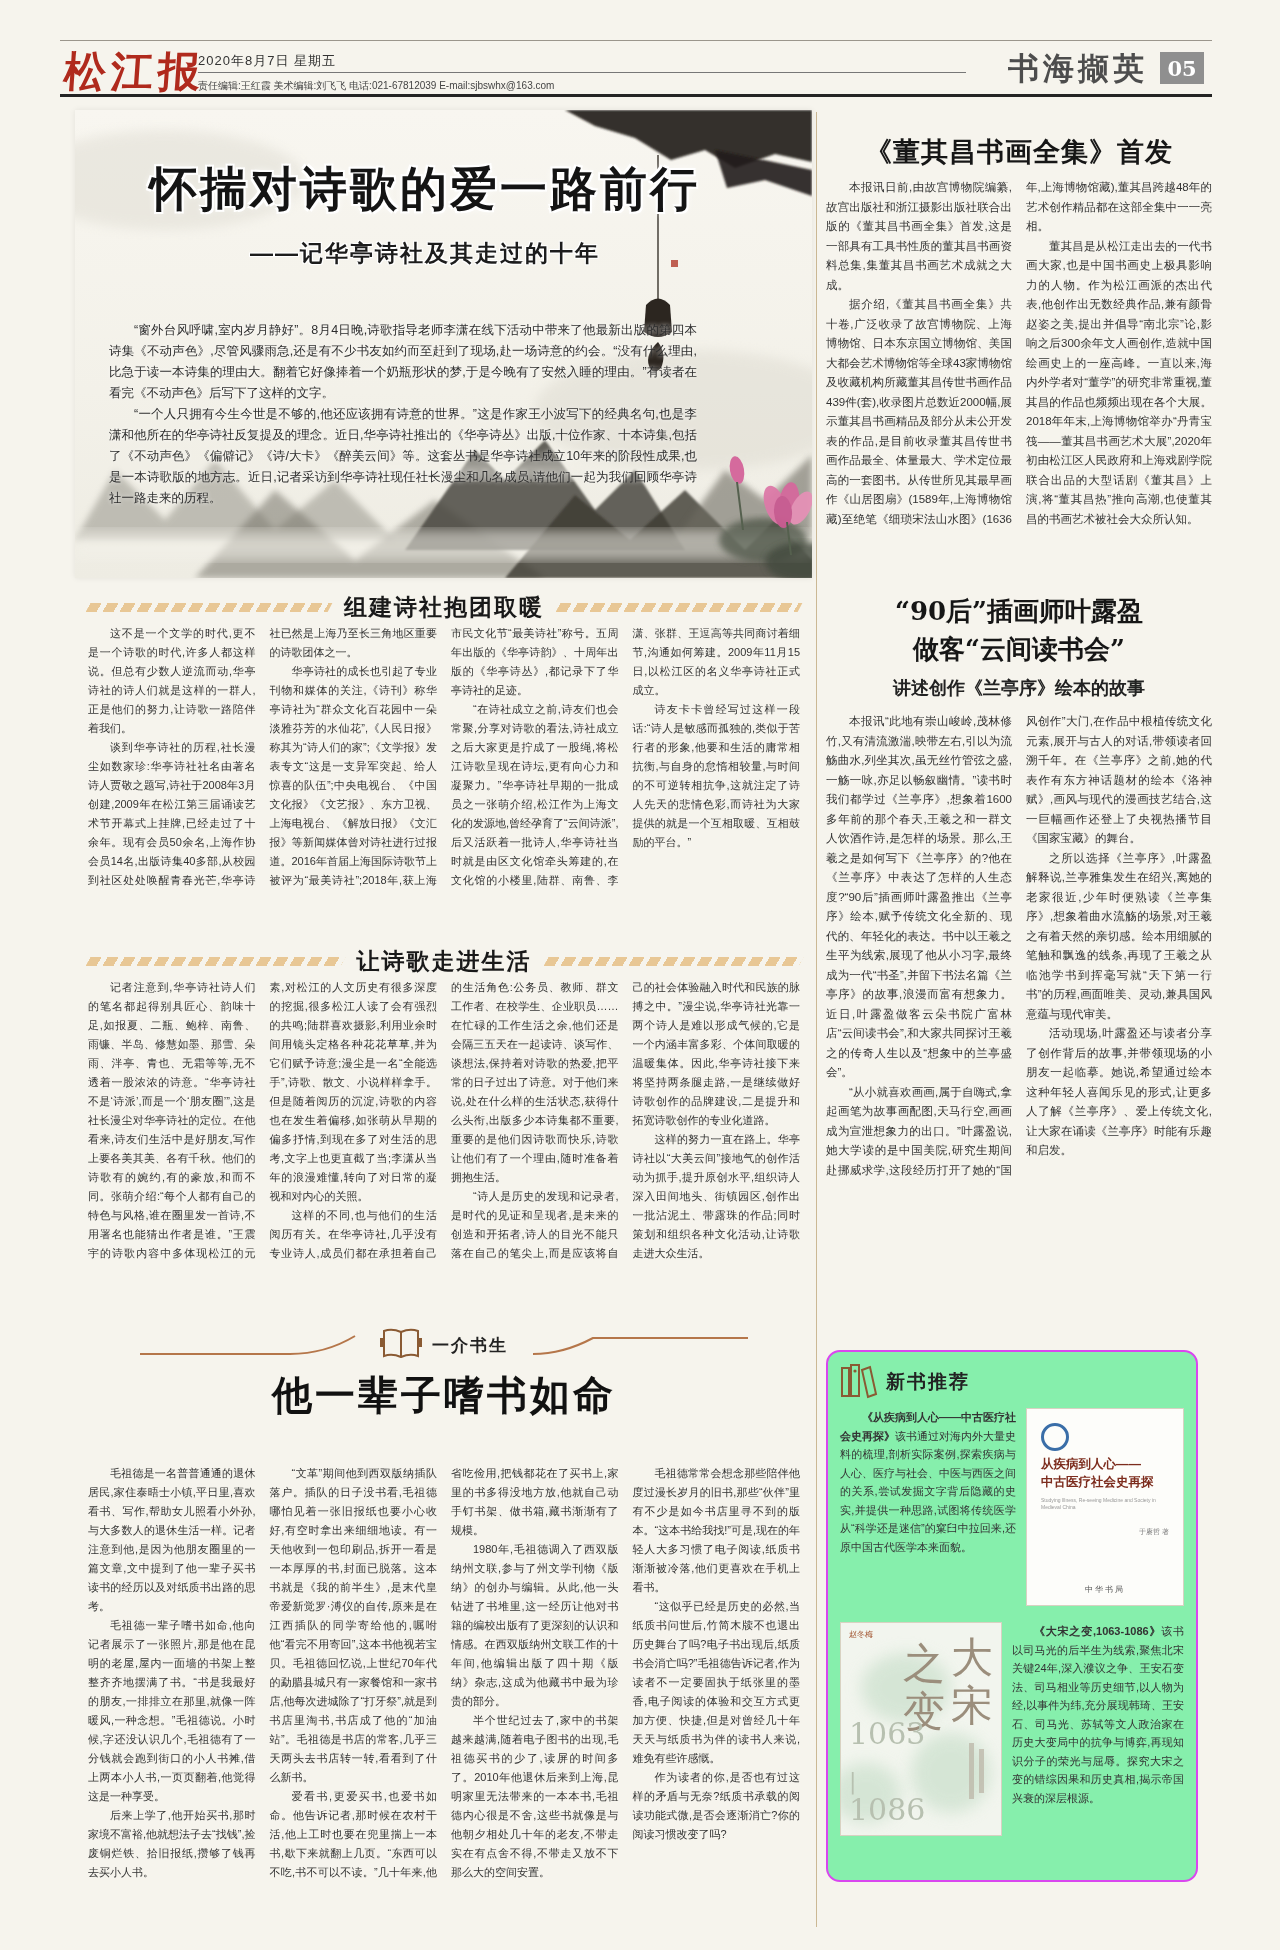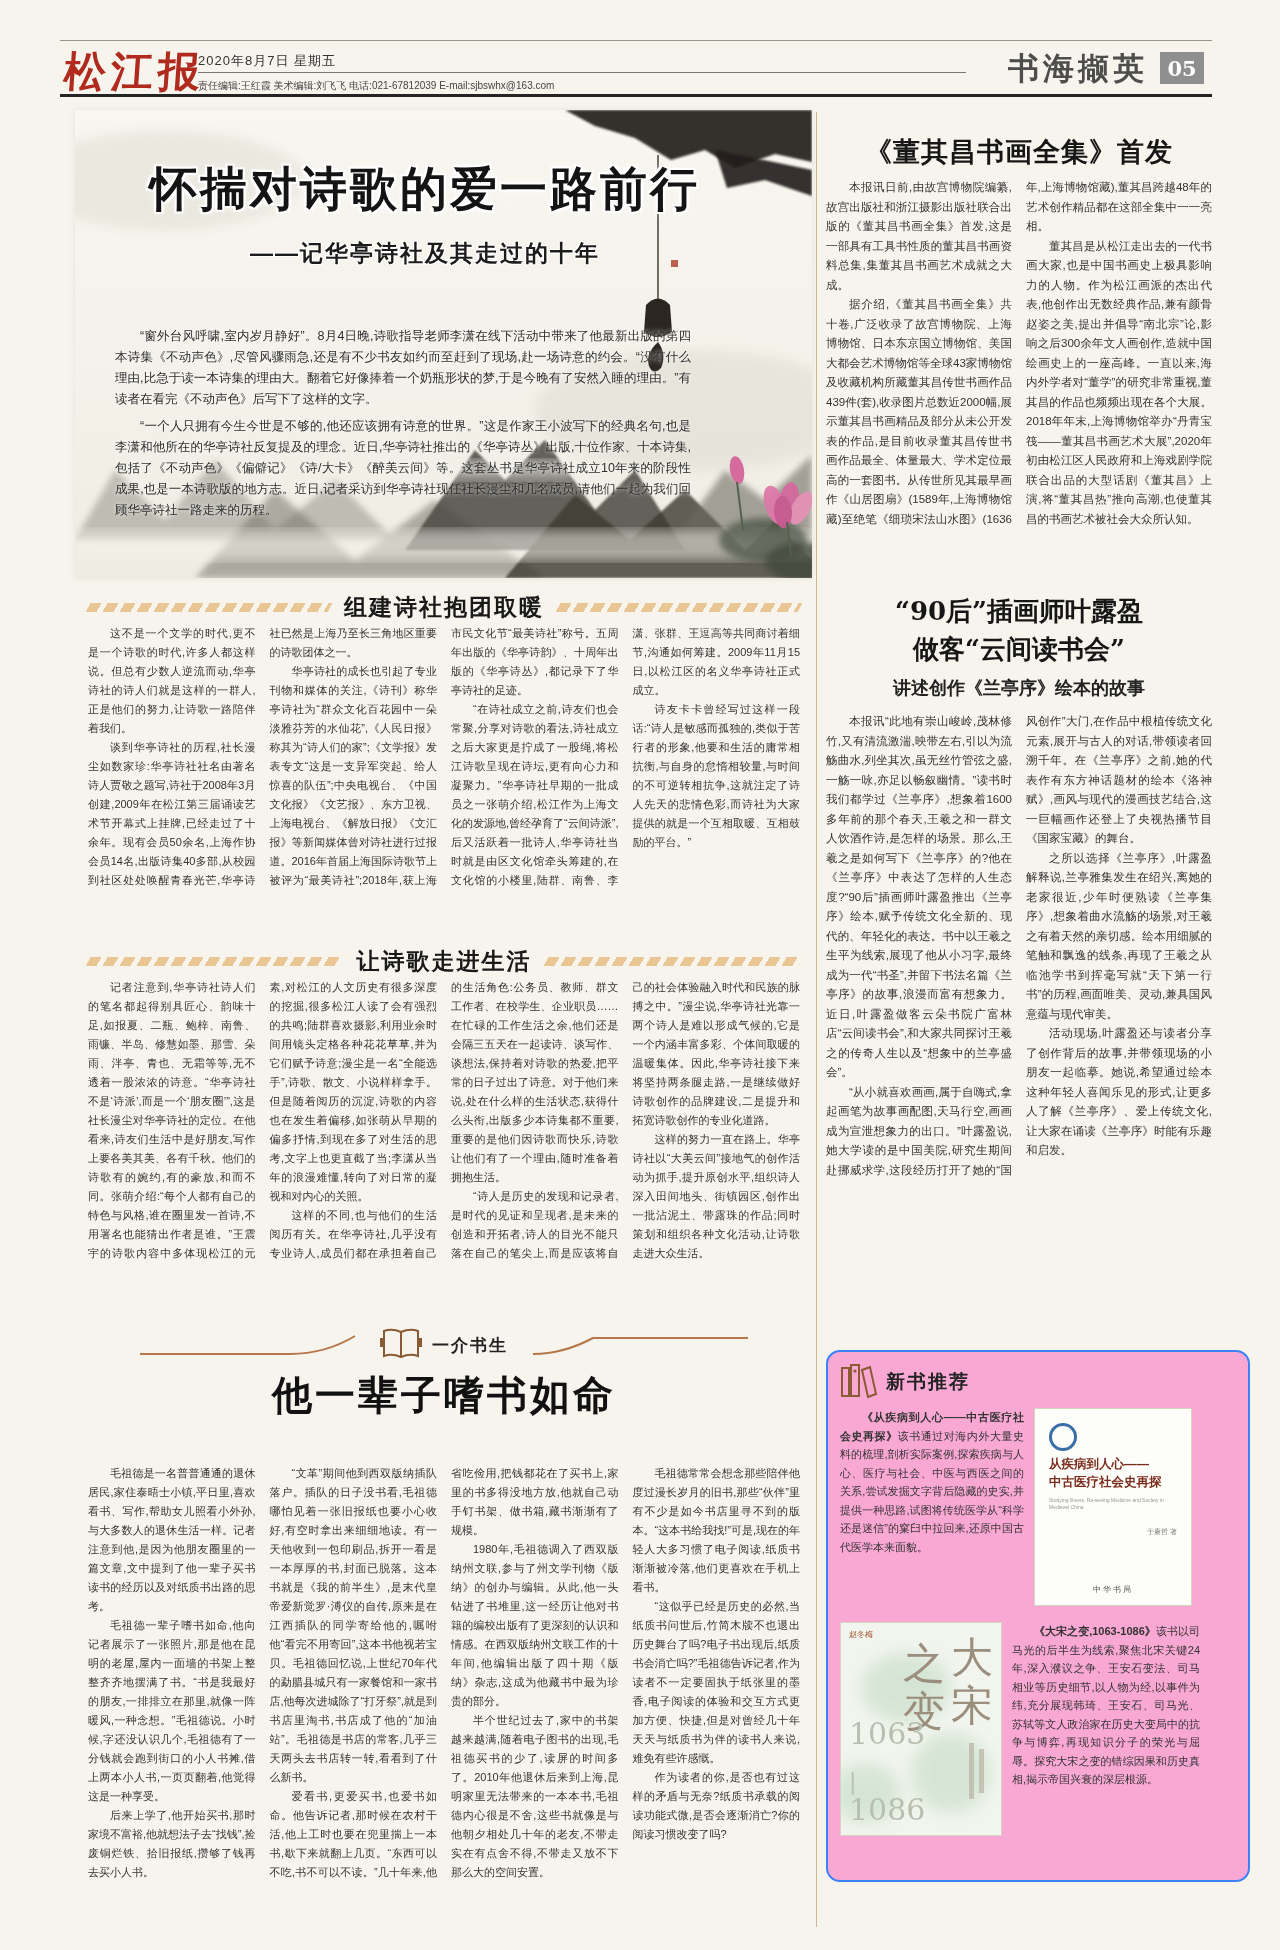--- a/index.html
+++ b/index.html
@@ -28,21 +28,21 @@
             box-shadow:0 0 6px rgba(0,0,0,.08);}
   .painting{left:0;top:0;width:737px;height:468px;}
   .headline{left:20px;top:48px;width:660px;text-align:center;font-size:47px;font-weight:900;
             color:#141414;letter-spacing:3px;
             text-shadow:-2px -2px 0 #fff,2px -2px 0 #fff,-2px 2px 0 #fff,2px 2px 0 #fff,0 0 8px #fff;}
   .subhead{left:20px;top:128px;width:660px;text-align:center;font-size:23px;font-weight:bold;
            color:#1c1c1c;letter-spacing:2px;
            text-shadow:-1px -1px 0 #fff,1px -1px 0 #fff,-1px 1px 0 #fff,1px 1px 0 #fff;}
   .lead{left:34px;top:210px;width:588px;font-size:12.5px;line-height:21px;color:#2d2d2d;
         text-align:justify;text-shadow:0 0 4px rgba(255,255,255,.9);}
-  .lead p{margin:6px;text-indent:2em;}
+  .lead p{margin:0;text-indent:2em;}
 
   
   .band-head{left:88px;width:712px;display:flex;align-items:center;gap:14px;}
   .dash{flex:1;height:9px;transform:skewX(-28deg);
         background:repeating-linear-gradient(90deg,#e8c795 0 11px,rgba(0,0,0,0) 11px 17px);}
   .band-title{font-size:23px;font-weight:900;color:#191919;letter-spacing:2px;white-space:nowrap;}
   .cols4{left:88px;width:712px;column-count:4;column-gap:14px;font-size:11px;line-height:19px;
          text-align:justify;color:#333;overflow:hidden;}
   .cols4 p,.cols2 p{margin:0;text-indent:2em;}
   .tag{font-weight:normal;}
@@ -62,22 +62,22 @@
   .dong-title{top:134px;font-size:27px;letter-spacing:1px;}
   .cols2{left:826px;width:386px;column-count:2;column-gap:14px;font-size:11.5px;line-height:19.5px;
          text-align:justify;color:#333;overflow:hidden;}
   .dong-body{top:178px;height:388px;}
   .ye-t1{top:594px;font-size:26px;}
   .ye-t2{top:632px;font-size:26px;}
   .ye-sub{left:826px;top:676px;width:386px;text-align:center;font-size:18px;font-weight:bold;color:#222;}
   .ye-body{top:712px;height:602px;}
 
   
-  .books-box{left:826px;top:1350px;width:424px;height:532px;border:2px solid #3b82f6;border-radius:14px;
-             background:#f9a8d4;box-sizing:border-box;padding:10px 12px;}
+  .books-box{left:826px;top:1350px;width:372px;height:532px;border:2px solid #d946ef;border-radius:14px;
+             background:#86efac;box-sizing:border-box;padding:10px 12px;}
   .books-head{display:flex;align-items:center;gap:8px;height:40px;}
   .books-head .t{font-size:19px;font-weight:900;color:#222;letter-spacing:2px;}
   .book-row{display:flex;gap:10px;margin-top:6px;}
   .book-desc{font-size:11px;line-height:18.5px;text-align:justify;color:#333;}
   .book-desc p{margin:0;text-indent:2em;}
   .cover{flex:none;border:1px solid #d8d2c2;box-sizing:border-box;position:relative;overflow:hidden;}
   .cover1{width:158px;height:198px;background:#fdfdfa;}
   .c1-ring{position:absolute;left:14px;top:14px;width:22px;height:22px;border:3px solid #3a6ea8;border-radius:50%;}
   .c1-title{position:absolute;left:14px;top:46px;font-size:12.5px;font-weight:bold;color:#7c2c1d;line-height:18px;}
   .c1-en{position:absolute;left:14px;top:88px;font-size:5px;color:#999;line-height:7px;width:120px;}

